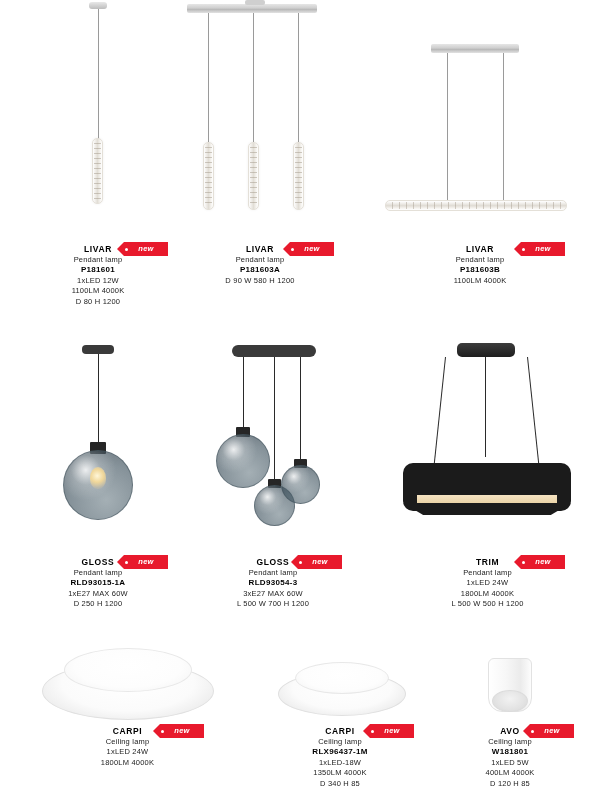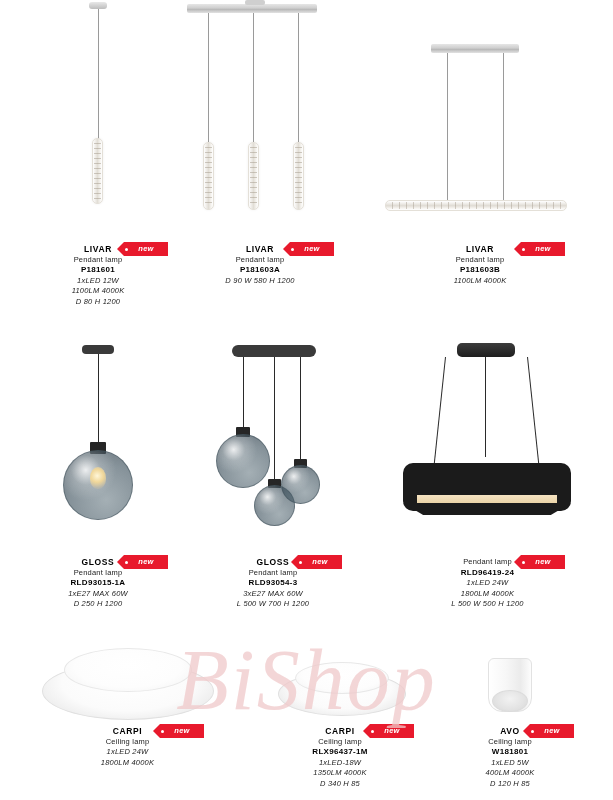--- a/index.html
+++ b/index.html
@@ -45,21 +45,21 @@
     position: relative;
   }
   .cap-name {
     font-weight: bold;
     font-size: 8.5px;
     letter-spacing: .6px;
     color: #000;
   }
   .cap-type { font-size: 7.5px; color: #222; }
   .cap-code { font-weight: bold; font-size: 8px; color: #000; letter-spacing: .3px; }
-  .cap-line { font-size: 7.5px; color: #222; font-style: italic; }
+  .cap-line { font-size: 7.5px; color: #222; }
 
   
   .new-tag {
     position: absolute;
     top: -2px;
     width: 44px; height: 14px;
     background: #e8192c;
     color: #fff;
     font-size: 7.5px;
     font-style: italic;
@@ -185,21 +185,20 @@
     border-radius: 50%;
     background: radial-gradient(ellipse at 50% 40%, #f2f2f2 0%, #e3e3e3 60%, #d6d6d6 100%);
     border: 1px solid #dcdcdc;
   }
 </style>
 </head>
 <body>
 
 <div id="page">
 
-  <div class="watermark">BiShop</div>
 
   <div class="cell" style="left:18px; top:0px; width:160px; height:320px;">
     <div class="art" style="left:0; top:0; width:160px; height:230px;">
       <div class="canopy-round" style="left:71px; top:2px; width:18px; height:7px; border-radius:3px; background:linear-gradient(180deg,#e8e8e8,#bdbdbd);"></div>
       <div class="wire-thin" style="left:79.5px; top:9px; height:130px;"></div>
       <div class="rod" style="left:74px; top:138px; height:66px;">
         <i></i>
           <i></i>
           <i></i>
           <i></i>
@@ -371,22 +370,22 @@
       <div class="canopy-round" style="left:82px; top:8px; width:58px; height:14px; border-radius:5px; background:linear-gradient(180deg,#3c3c3c,#1e1e1e);"></div>
       <div class="wire" style="left:70px; top:22px; height:108px; transform:rotate(6deg); transform-origin:top;"></div>
       <div class="wire" style="left:152px; top:22px; height:108px; transform:rotate(-6deg); transform-origin:top;"></div>
       <div class="wire" style="left:110px; top:22px; height:100px;"></div>
       <div class="trim-body" style="left:28px; top:128px; width:168px; height:48px;"></div>
       <div class="trim-inner" style="left:42px; top:160px; width:140px; height:18px; border-radius:0 0 10px 10px;"></div>
       <div style="position:absolute; left:28px; top:168px; width:168px; height:12px; background:#1b1b1b; border-radius:0 0 12px 12px; clip-path:polygon(0 0,100% 0,88% 100%,12% 100%);"></div>
     </div>
     <div class="caption" style="position:absolute; left:0; top:222px; width:225px;">
       <div class="new-tag" style="left:146px; top:-2px;">new</div>
-      <div class="cap-type">Pendant lamp</div>
-      <div class="cap-code">RLD96419-24</div>
+      <div class="cap-name">TRIM</div>
+      <div class="cap-type">Pendant lamp</div>
       <div class="cap-line">1xLED 24W</div>
       <div class="cap-line">1800LM 4000K</div>
       <div class="cap-line">L 500 W 500 H 1200</div>
     </div>
   </div>
 
   <div class="cell" style="left:20px; top:640px; width:215px; height:160px;">
     <div class="art" style="left:0; top:0; width:215px; height:92px;">
       <div class="disc" style="left:22px; top:22px; width:172px; height:58px;"></div>
       <div class="disc-top" style="left:44px; top:8px; width:128px; height:44px;"></div>

